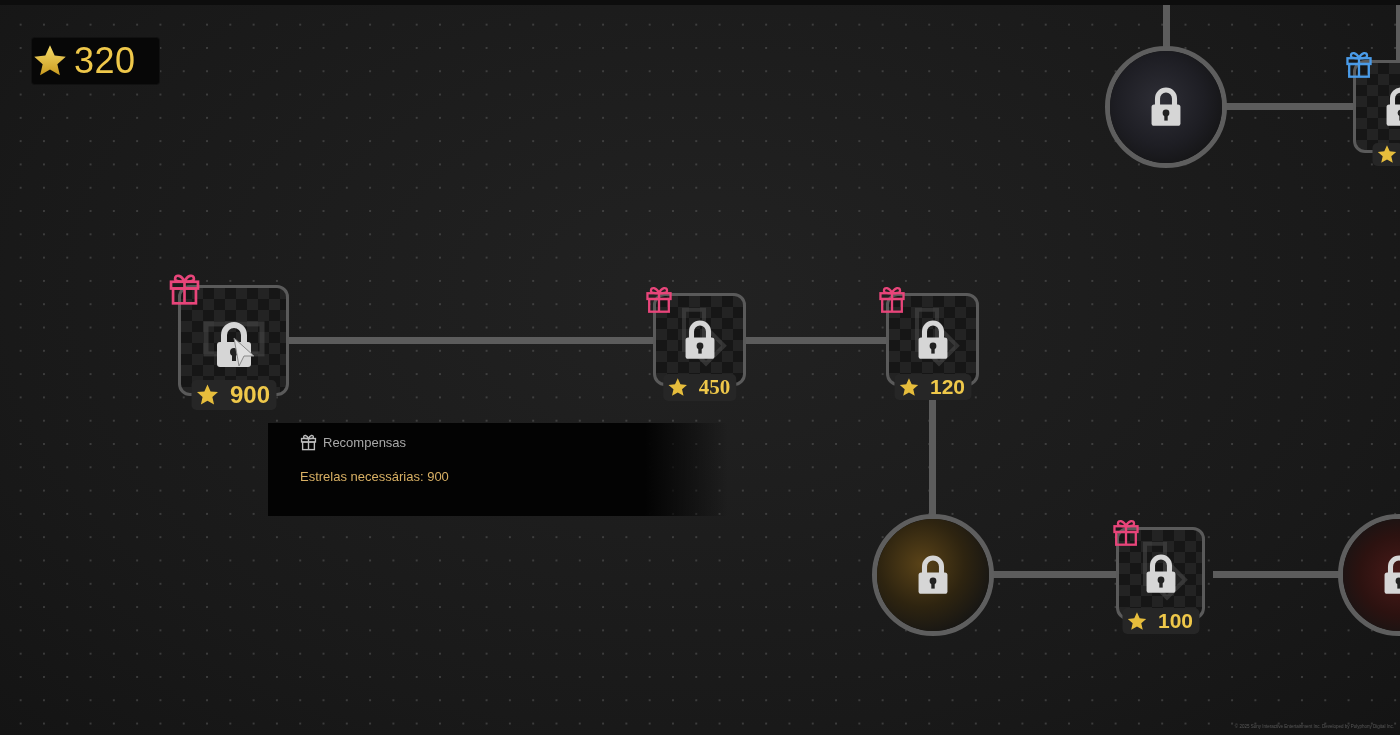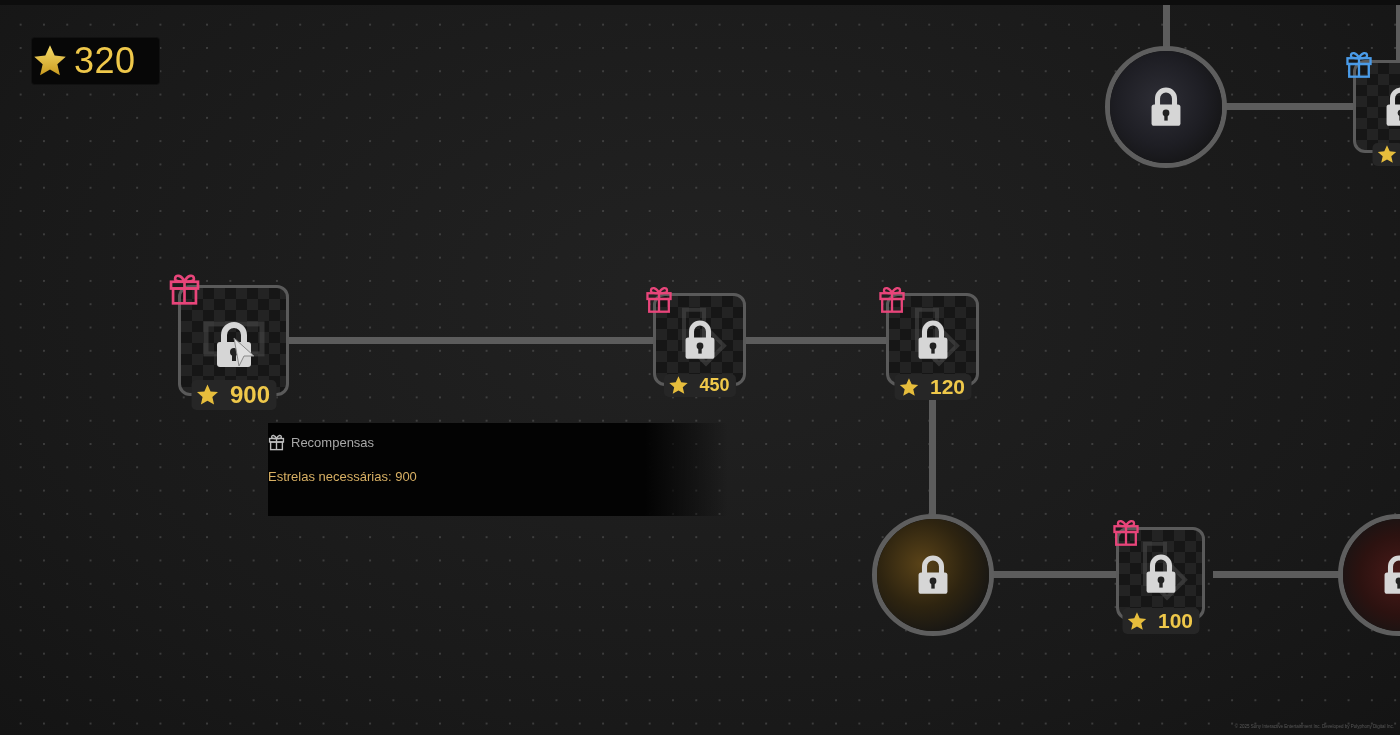--- a/index.html
+++ b/index.html
@@ -41,21 +41,21 @@
     position:absolute;left:50%;transform:translateX(-50%);
     background:#262626;border-radius:5px;
     display:flex;align-items:center;gap:11px;padding:1px 6px 1px 4px;
     white-space:nowrap;
   }
   .cost .num{color:#efc84a;font-weight:bold;}
   .gift{position:absolute;}
   .tooltip{
     position:absolute;left:268px;top:423px;width:460px;height:93px;
     background:linear-gradient(90deg,#030303 0%,#030303 82%,rgba(3,3,3,0) 100%);
-    box-sizing:border-box;padding:10px 0;
+    box-sizing:border-box;padding:10px 32px;
   }
   .tooltip .hdr{display:flex;align-items:center;gap:6px;color:#a8a8a8;font-size:13px;}
   .tooltip .title{color:#f2f2f2;font-size:16px;font-weight:bold;margin-top:10px;letter-spacing:.3px;}
   .tooltip .req{color:#d8b064;font-size:13px;margin-top:18px;}
   .copyright{position:absolute;right:6px;bottom:6px;color:#5a5a5a;font-size:4.5px;}
   .car-img{position:absolute;inset:0;}
 </style>
 </head>
 <body>
 
@@ -119,21 +119,21 @@
   <svg class="lock" width="34" height="42" viewBox="0 0 40 48">
       <path d="M10 22V14a10 10 0 0 1 20 0v8" fill="none" stroke="#d6d6d6" stroke-width="6"></path>
       <rect x="3" y="21" width="34" height="25" rx="3" fill="#d6d6d6"></rect>
       <circle cx="20" cy="31" r="4" fill="#222"></circle>
       <rect x="18" y="32" width="4" height="8" fill="#222"></rect>
     </svg>
   <div class="cost" style="top:78px;">
     <svg width="21" height="21" viewBox="0 0 24 24">
         <path d="M12 1.5l3.1 6.9 7.4.7-5.6 5 1.7 7.4L12 17.7l-6.6 3.8 1.7-7.4-5.6-5 7.4-.7z" fill="#e6bd3c"></path>
       </svg>
-    <span class="num" style="font-size:18px;">450</span>
+    <span class="num" style="font-size:21px;font-family:Liberation Serif, serif;">450</span>
   </div>
 </div>
 <svg class="gift" style="left:645px;top:284px;" width="28" height="30" viewBox="0 0 24 26">
   <g fill="none" stroke="#e8457a" stroke-width="2">
       <rect x="2" y="8" width="20" height="5"></rect>
       <rect x="3.5" y="13" width="17" height="11"></rect>
       <line x1="12" y1="8" x2="12" y2="24"></line>
       <path d="M12 8c-2-5-7-6-7-2 0 2 4 2 7 2zM12 8c2-5 7-6 7-2 0 2-4 2-7 2z"></path>
     </g>
 </svg>

